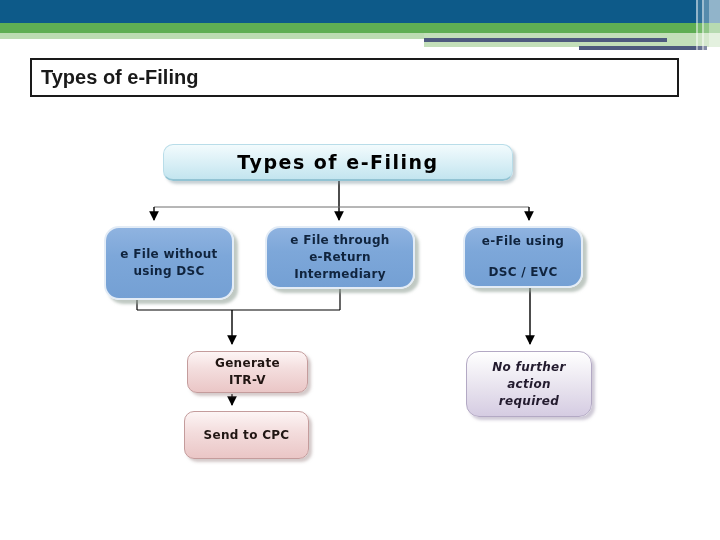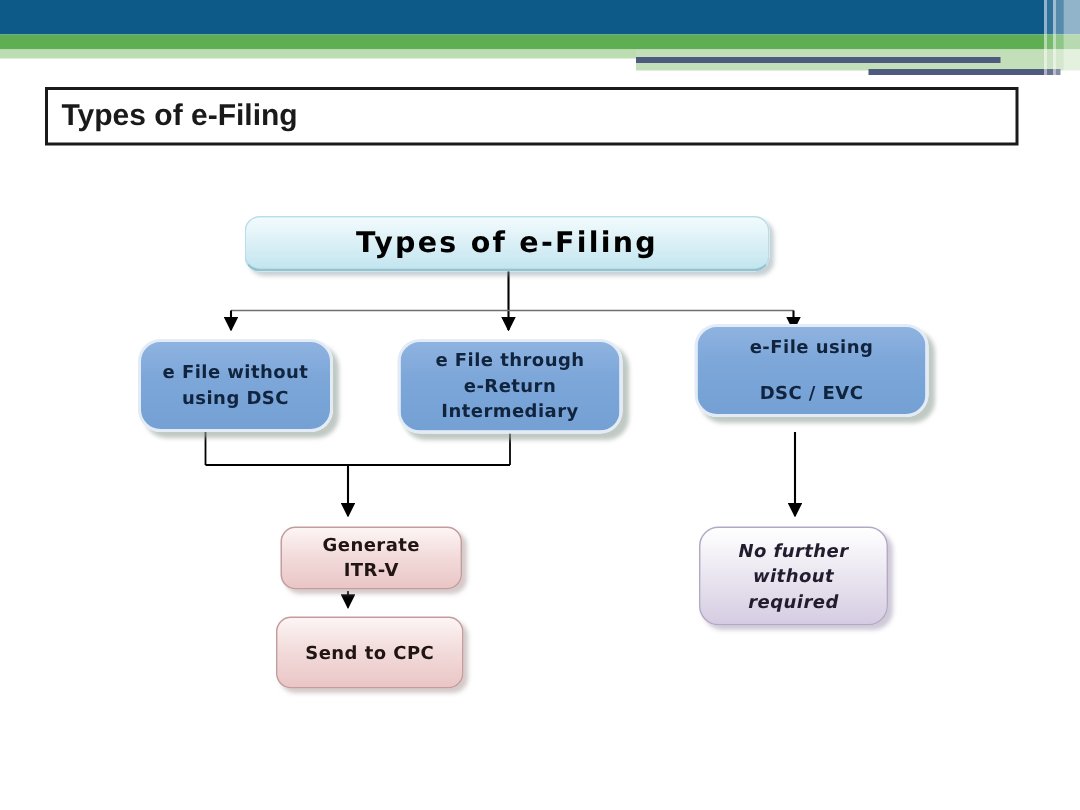--- a/index.html
+++ b/index.html
@@ -47,23 +47,23 @@
     border:1px solid #b9dde9;border-bottom:2px solid #92c3d3;
     box-shadow:3px 3px 3px rgba(130,150,160,0.45);
     font-size:19px;letter-spacing:1.5px;color:#000;
   }
   .node-blue{
     background:linear-gradient(to bottom,#8fb3e0 0%,#7da7d9 40%,#74a0d4 100%);
     border:2px solid #e3ecf6;border-radius:15px;
     box-shadow:4px 4px 3px rgba(150,165,155,0.6);
     font-size:12px;line-height:17px;color:#10243e;letter-spacing:0.3px;
   }
-  .node-b1{left:92px;top:226px;width:130px;height:62px;align-items:center;}
+  .node-b1{left:104px;top:226px;width:130px;height:74px;align-items:center;}
   .node-b2{left:265px;top:226px;width:150px;height:63px;}
-  .node-b3{left:463px;top:216px;width:156px;height:62px;gap:14px;}
+  .node-b3{left:463px;top:226px;width:120px;height:62px;gap:14px;}
   .node-pink{
     background:linear-gradient(to bottom,#fdf5f5 0%,#f3dcdc 45%,#eac6c6 100%);
     border:1px solid #c49c9c;border-radius:10px;
     box-shadow:3px 3px 3px rgba(170,150,150,0.5);
     font-size:12px;line-height:17px;color:#201512;letter-spacing:0.3px;margin-left:16px;
   }
   .node-p1{left:171px;top:351px;width:121px;height:42px;}
   .node-p2{left:168px;top:411px;width:125px;height:48px;text-align:center;}
   .node-lav{
     left:466px;top:351px;width:126px;height:66px;
@@ -140,17 +140,17 @@
     <span class="ln">Generate</span>
     <span class="ln">ITR-V</span>
   </div>
 
   <div class="node node-pink node-p2">
     <span class="ln">Send to CPC</span>
   </div>
 
   <div class="node node-lav">
     <span class="ln">No further</span>
-    <span class="ln">without</span>
+    <span class="ln">action</span>
     <span class="ln">required</span>
   </div>
 
 </div>
 
 </body></html>

